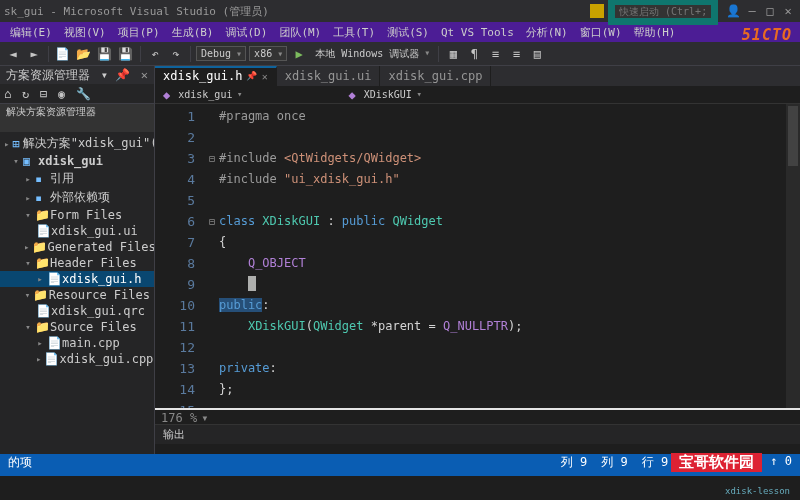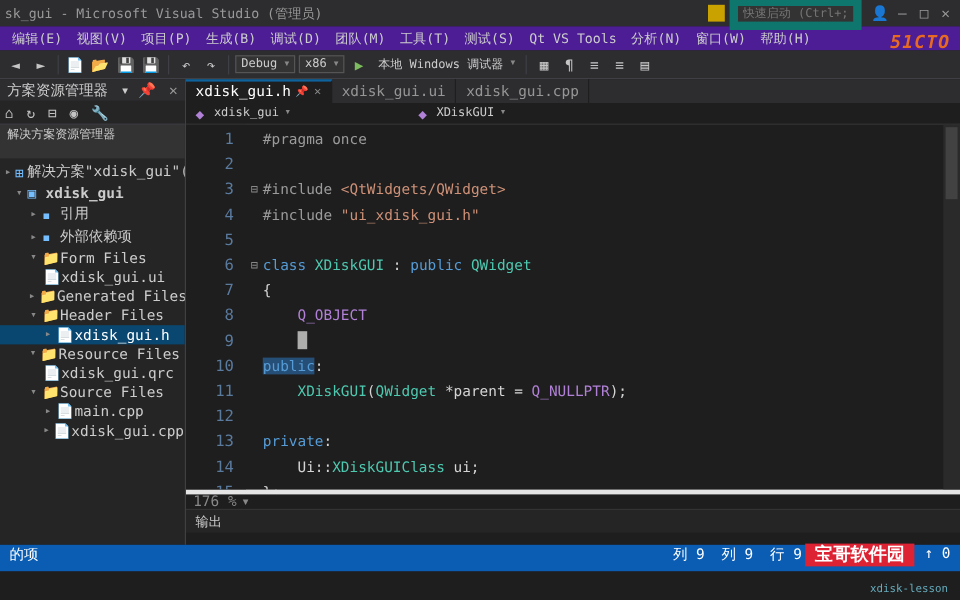--- a/index.html
+++ b/index.html
@@ -45,21 +45,21 @@
 .gutter{width:50px;background:#1e1e1e;text-align:right;padding:2px 10px 0 0}
 .gutter div{color:#5a7a9e;font-size:13px;line-height:21px}
 .fold{width:14px;padding-top:2px}
 .fold div{height:21px;color:#888;font-size:10px;text-align:center;line-height:21px}
 .lines{flex:1;padding-top:2px;font-size:13px}
 .lines div{height:21px;line-height:21px;white-space:pre}
 .kw{color:#569cd6}.pp{color:#9b9b9b}.str{color:#ce9178}.type{color:#4ec9b0}.mac{color:#b180d7}.hl{background:#264f78}
 .cursor{display:inline-block;width:8px;height:15px;background:#aeafad;vertical-align:text-bottom}
 .scroll-v{position:absolute;right:0;top:0;width:14px;height:100%;background:#2a2a2a}
 .scroll-v .thumb{width:10px;margin:2px auto;background:#424242;height:60px}
-.zoom{height:16px;background:#1e1e1e;border-top:4px solid #e5e5e5;color:#888;font-size:10px;padding:1px 6px;display:flex;align-items:center;gap:4px}
+.zoom{height:16px;background:#1e1e1e;border-top:2px solid #e5e5e5;color:#888;font-size:10px;padding:1px 6px;display:flex;align-items:flex-start;gap:4px}
 .output-area{height:30px;background:#1e1e1e;border-top:1px solid #333}
 .out-head{color:#ccc;font-size:11px;padding:2px 8px;background:#252526}
 .statusbar{height:22px;background:#0a5db3;color:#fff;display:flex;font-size:10px;padding:0 8px;gap:14px;position:relative}
 .statusbar .sp{flex:1}
 .brand2{position:absolute;right:10px;bottom:4px;color:#6ab;font-size:9px}
 </style>
 </head>
 <body>
 
 <div class="titlebar">
@@ -262,21 +262,20 @@
           <div><span class="pp">#include</span> <span class="str">"ui_xdisk_gui.h"</span></div>
           <div></div>
           <div><span class="kw">class</span> <span class="type">XDiskGUI</span> : <span class="kw">public</span> <span class="type">QWidget</span></div>
           <div>{</div>
           <div>    <span class="mac">Q_OBJECT</span></div>
           <div>    <span class="cursor"></span></div>
           <div><span class="hl"><span class="kw">public</span></span>:</div>
           <div>    <span class="type">XDiskGUI</span>(<span class="type">QWidget</span> *parent = <span class="mac">Q_NULLPTR</span>);</div>
           <div></div>
           <div><span class="kw">private</span>:</div>
-          <div>    Ui::<span class="type">XDiskGUIClass</span> ui;</div>
           <div>};</div>
         </div>
       <div class="scroll-v">
           <div class="thumb"></div>
         </div>
     </div>
     <div class="zoom">
       <span>176 %</span>
       <span>▾</span>
       <span style="flex:1"></span>

